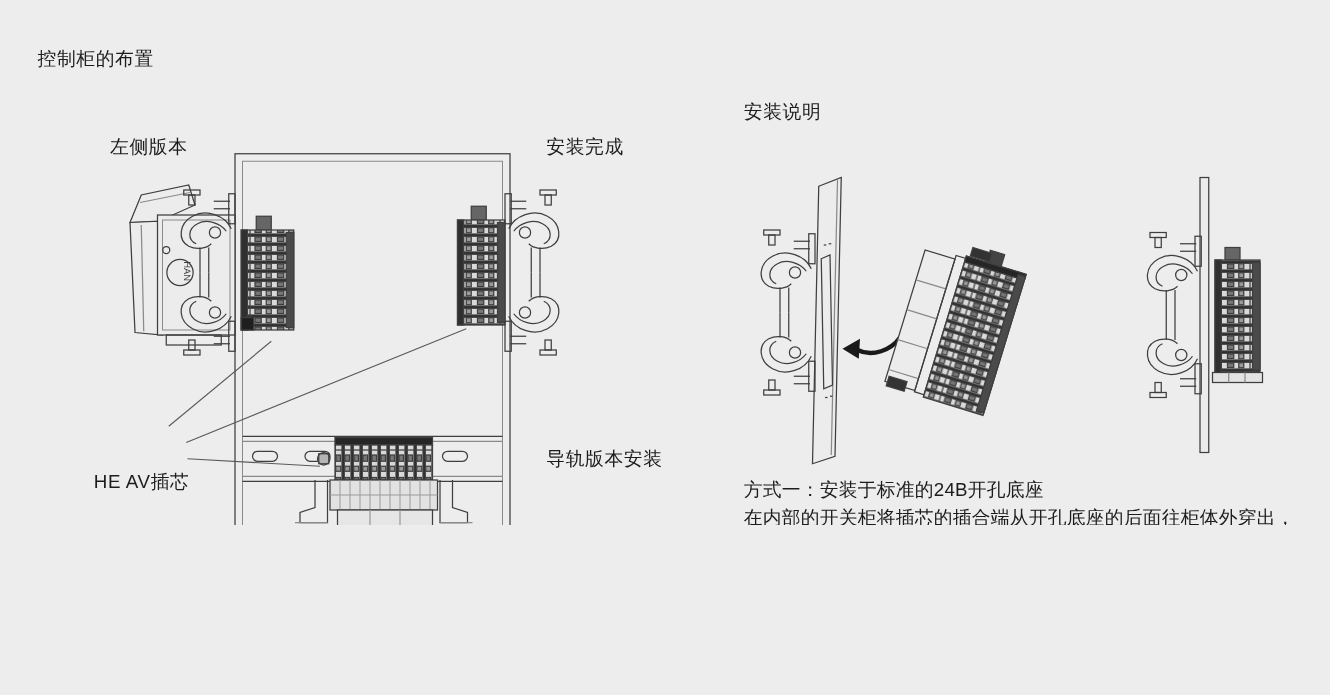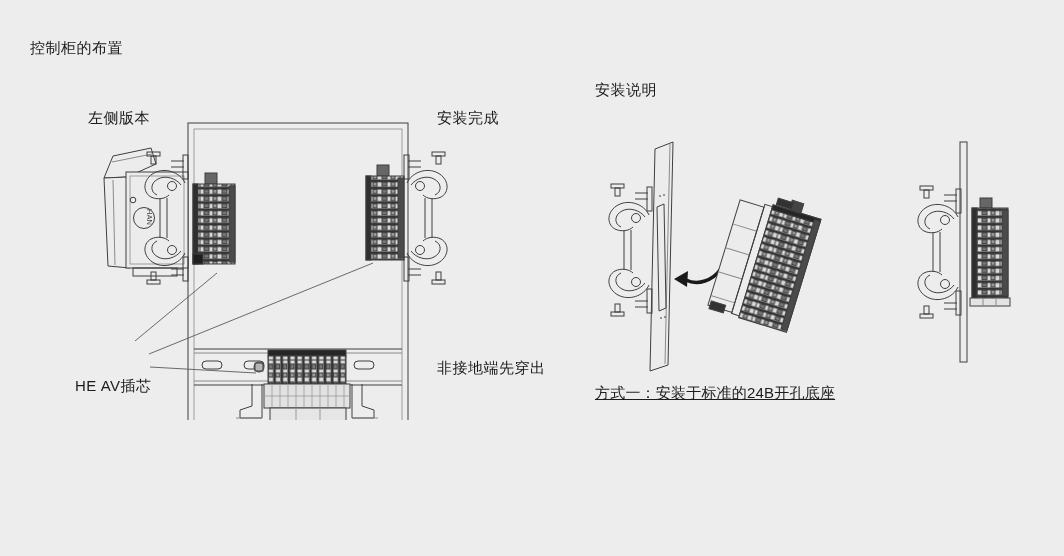--- a/index.html
+++ b/index.html
@@ -12,21 +12,21 @@
   .lbl{position:absolute;white-space:nowrap;font-size:15px;font-weight:500;
        letter-spacing:.5px;color:#1c1c1c;line-height:1.25;}
   .lbl.small-gap{letter-spacing:.2px;}
   #t-cab-title{left:30px;top:39px;}
   #t-cab-desc{left:30px;top:64px;}
   #t-left-ver{left:88px;top:109px;}
   #t-right-ver{left:437px;top:109px;}
   #t-insert{left:75px;top:353px;margin-top:24px;}
   #t-rail-ver{left:437px;top:359px;}
   #t-inst-title{left:595px;top:46px;margin-top:35px;}
-  #t-inst-1{left:595px;top:384px;text-decoration:underline;}
+  #t-inst-1{left:595px;top:384px;}
   #t-inst-2{left:595px;top:406px;}
   #t-inst-3{left:595px;top:428px;}
   #t-inst-4{left:595px;top:450px;}
   svg text{font-family:"Liberation Sans","DejaVu Sans",sans-serif;}
 </style>
 </head>
 <body>
 
 <div class="stage">
 
@@ -231,17 +231,18 @@
       <rect x="970" y="298" width="40" height="8" fill="#e3e3e3"></rect>
       <line x1="983" y1="298" x2="983" y2="306" stroke="#8a8a8a"></line>
       <line x1="996" y1="298" x2="996" y2="306" stroke="#8a8a8a"></line>
     </g>
   </svg>
 
   <div class="lbl" id="t-cab-title">控制柜的布置</div>
   <div class="lbl" id="t-left-ver">左侧版本</div>
   <div class="lbl" id="t-right-ver">安装完成</div>
   <div class="lbl" id="t-insert">HE AV插芯</div>
-  <div class="lbl" id="t-rail-ver">非接地端先穿出</div>
+  <div class="lbl" id="t-rail-ver">导轨版本安装</div>
 
   <div class="lbl" id="t-inst-title">安装说明</div>
   <div class="lbl small-gap" id="t-inst-1">方式一：安装于标准的24B开孔底座</div>
+  <div class="lbl small-gap" id="t-inst-2">在内部的开关柜将插芯的插合端从开孔底座的后面往柜体外穿出，</div>
 </div>
 
 </body></html>

